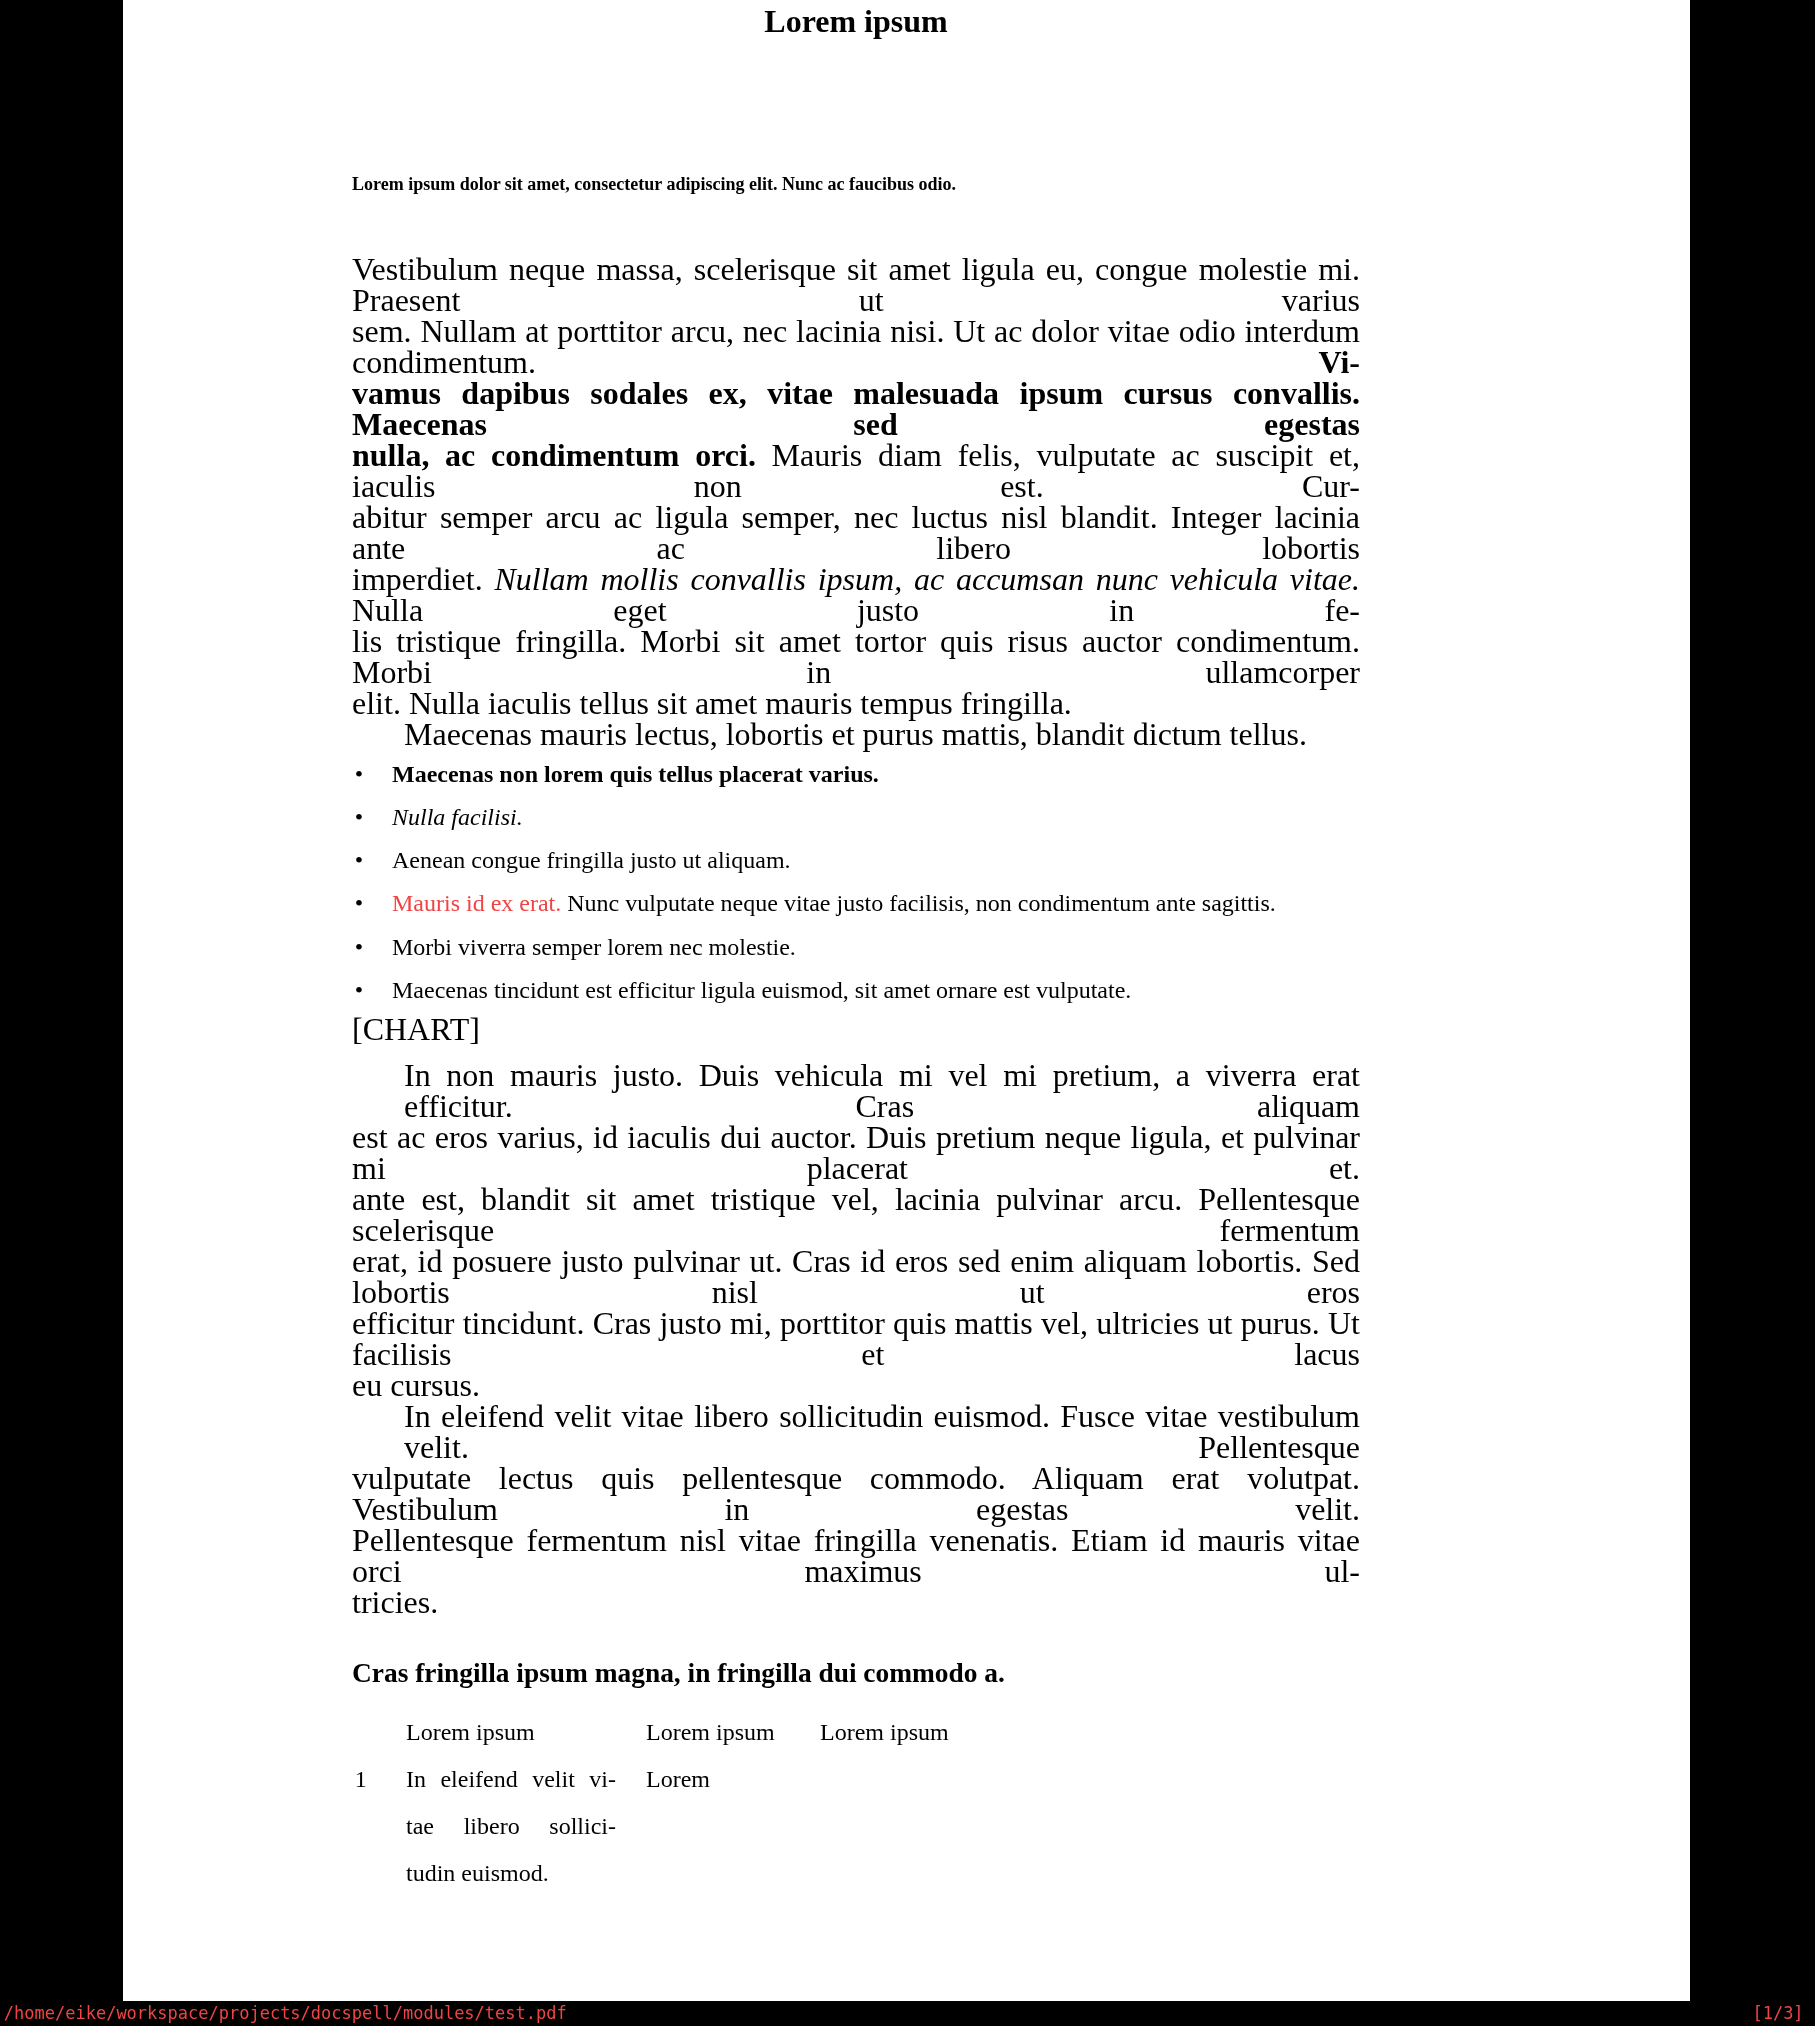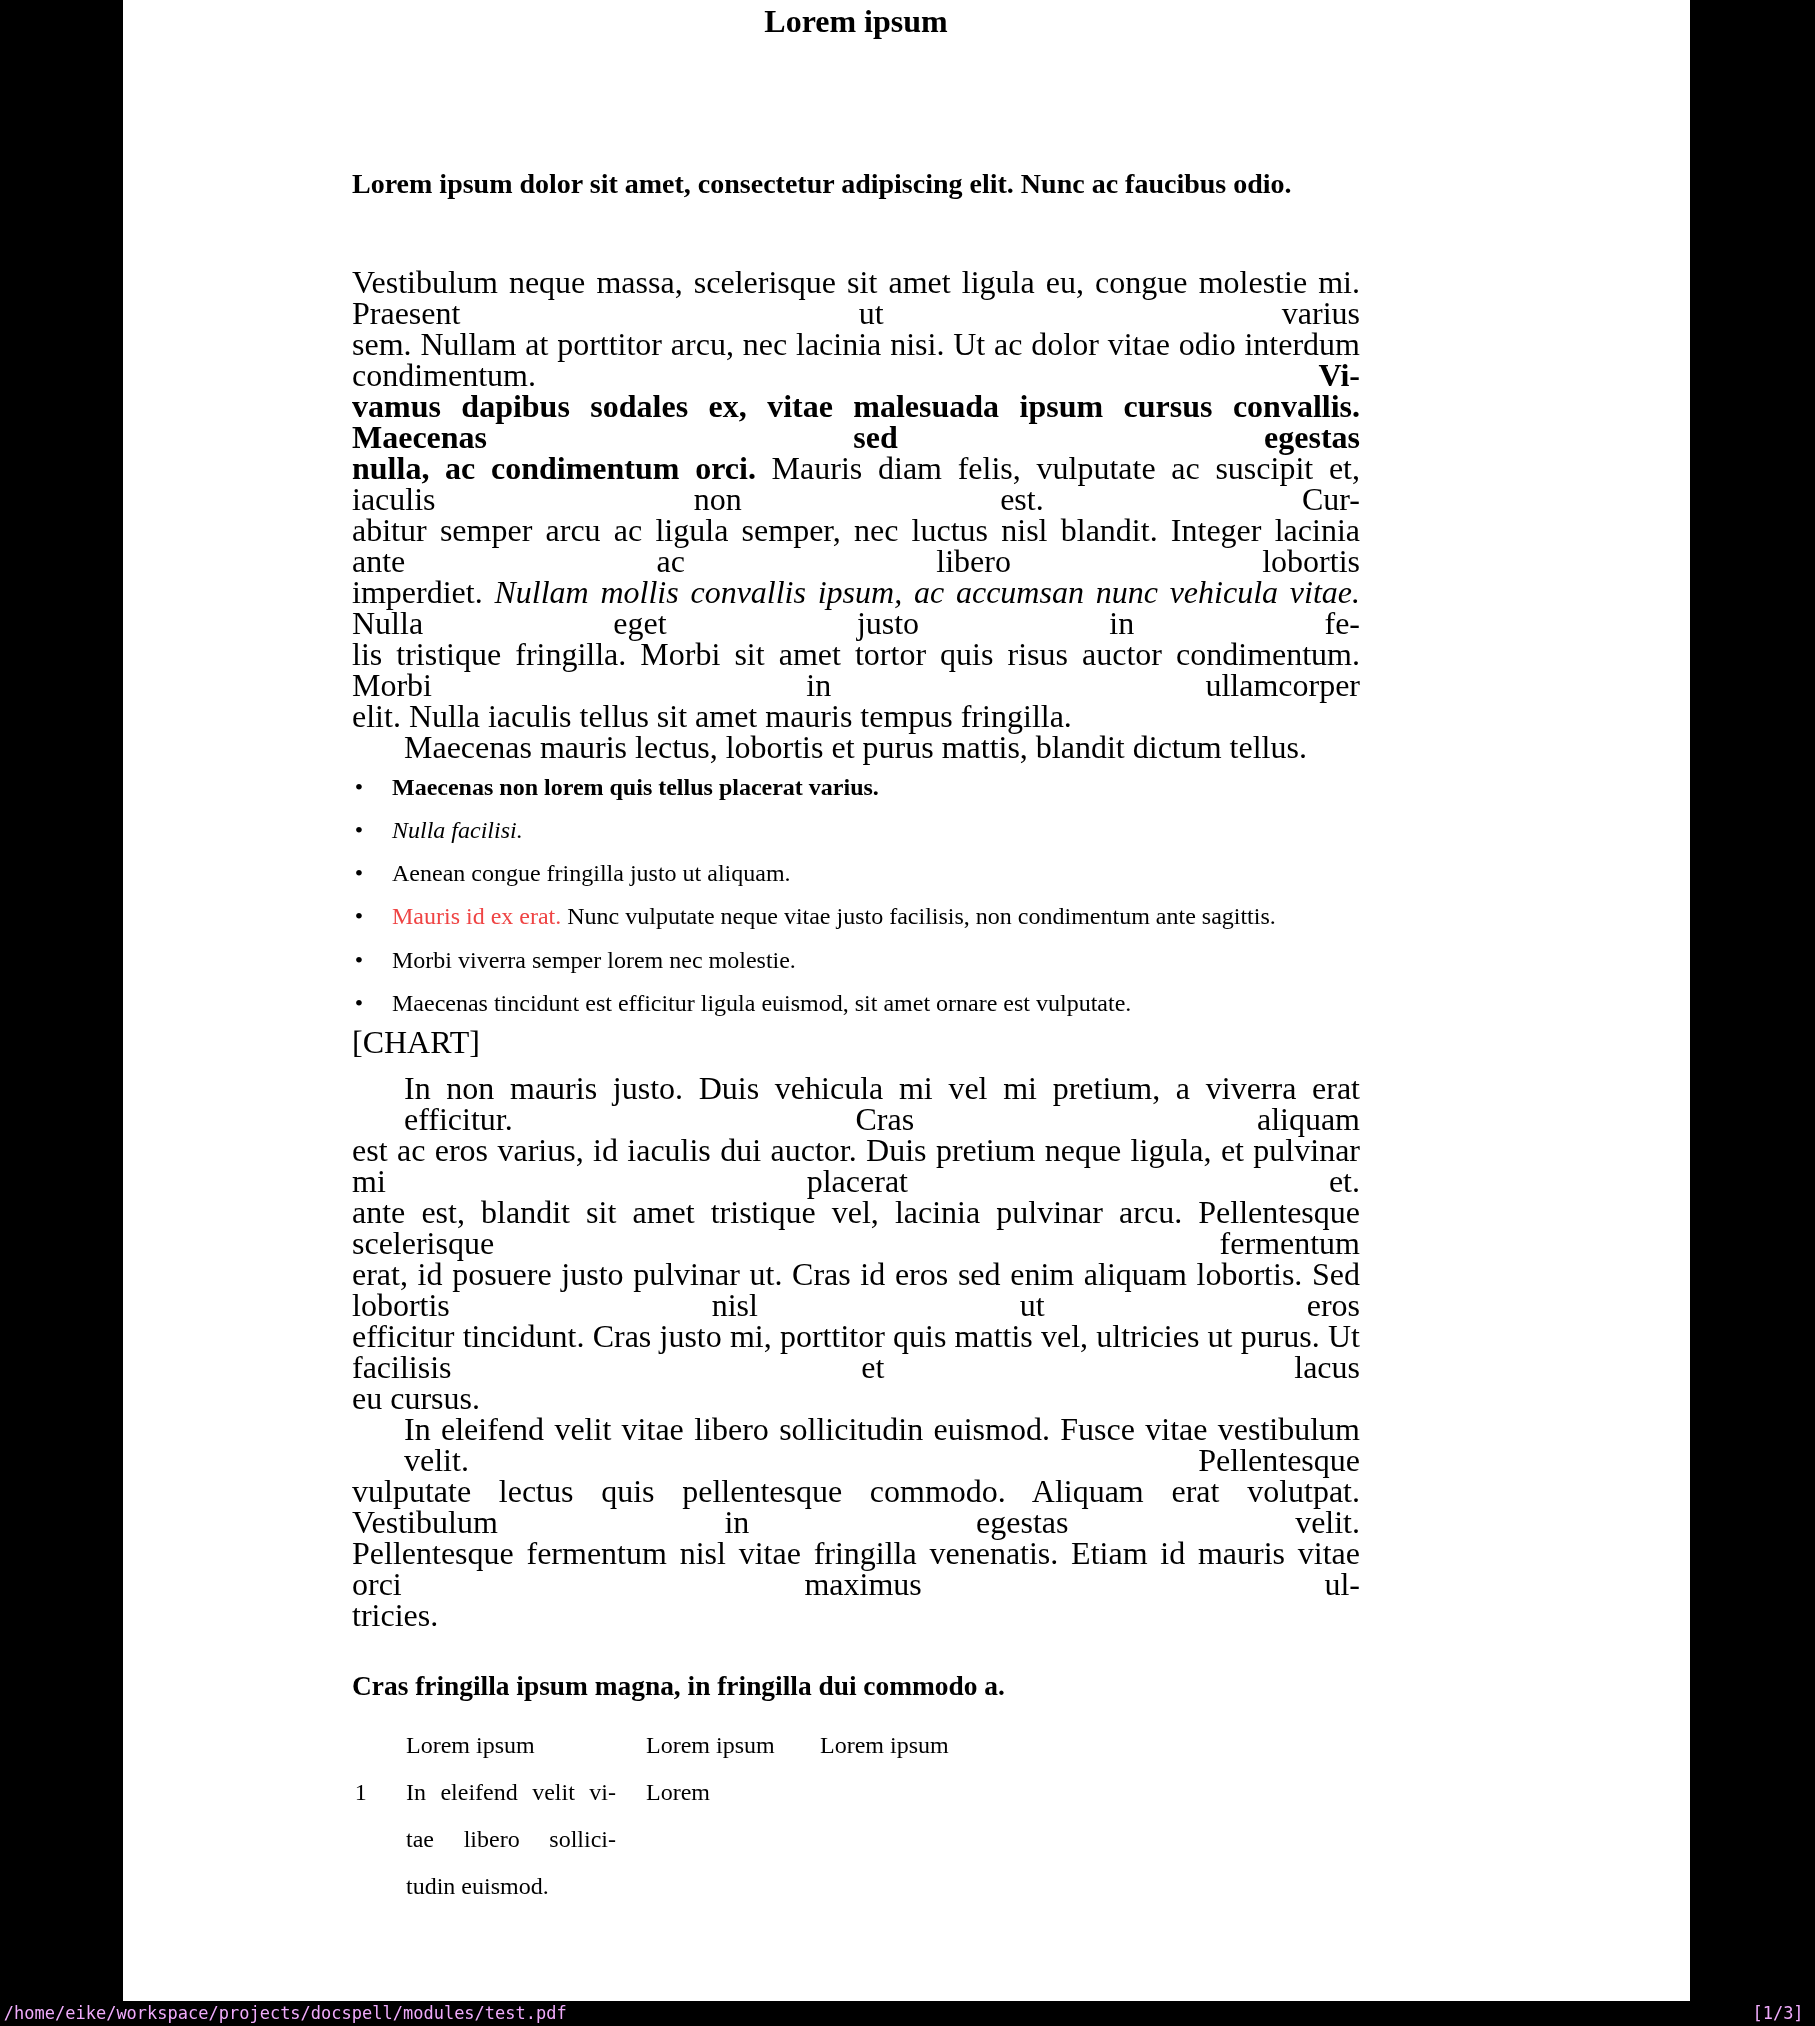--- a/index.html
+++ b/index.html
@@ -23,23 +23,23 @@
     left: 229px; top: 0;
     width: 1008px;
   }
   .doc-title {
     font-size: 32px; font-weight: bold;
     line-height: 42px;
     text-align: center;
     margin-bottom: 123px;
   }
   .h1 {
-    font-size: 28px; font-weight: bold;
+    font-size: 18px; font-weight: bold;
     line-height: 38px;
-    margin-bottom: 64px;
+    margin-bottom: 51px;
   }
   .h2 {
     font-size: 27.4px; font-weight: bold;
     line-height: 38px;
     margin-top: 36px;
     margin-bottom: 17px;
   }
   .ln {
     font-size: 32px;
     line-height: 31px;
@@ -81,21 +81,21 @@
     font-size: 24px;
     line-height: 47px;
   }
   .num { padding-left: 2.8px; }
   
   .statusbar {
     position: absolute;
     left: 0; bottom: 0;
     width: 100%; height: 24.6px;
     background: #000000;
-    color: #f0abfc;
+    color: #ef4444;
     font-family: "DejaVu Sans Mono", monospace;
     font-size: 17px;
     line-height: 24.6px;
     display: flex;
     justify-content: space-between;
     box-sizing: border-box;
     padding: 0 11.4px 0 3.8px;
   }
 </style>
 </head>

